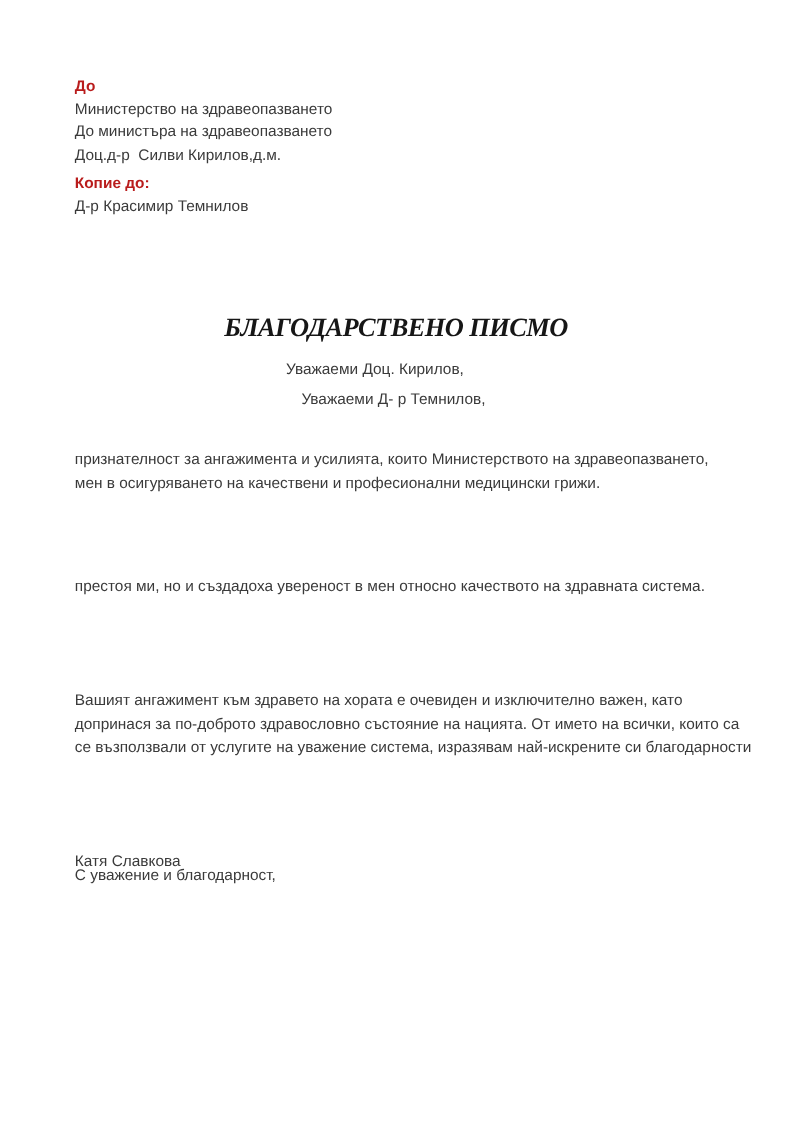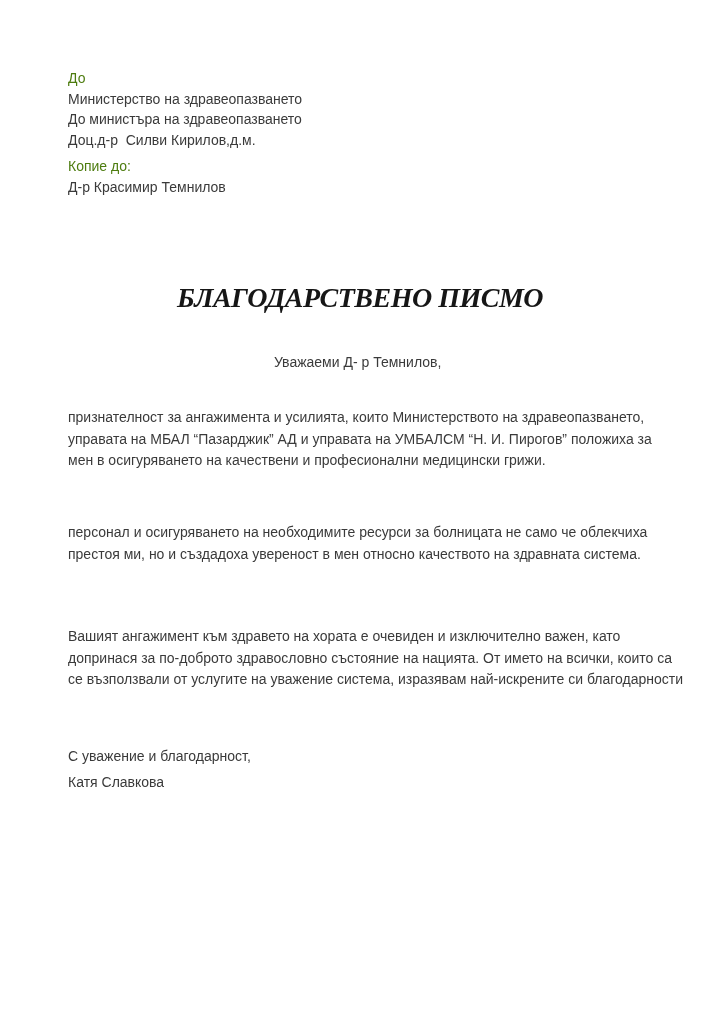--- a/index.html
+++ b/index.html
@@ -16,36 +16,36 @@
     font-family: "Liberation Sans", "DejaVu Sans", sans-serif;
     color: #3a3a3a;
   }
   .block { position: absolute; }
   .line {
     white-space: pre;
     font-size: 14px;
     line-height: 20.5px;
   }
   .bold {
-    font-weight: normal;
-    color: #4d7c0f;
+    font-weight: bold;
+    color: #b91c1c;
   }
   .addr { top: 68px; left: 68px; }
   .copy { top: 156px; left: 68px; }
   .title {
     position: absolute;
     top: 283px;
     left: 0;
     width: 720px;
     margin: 0;
     text-align: center;
     font-family: "Liberation Serif", "DejaVu Serif", serif;
     font-style: italic;
     font-weight: bold;
-    font-size: 28px;
+    font-size: 24px;
     line-height: 30px;
     letter-spacing: -0.5px;
     color: #161616;
   }
   .salutation {
     position: absolute;
     font-size: 14px;
     line-height: 20px;
     white-space: pre;
   }
@@ -56,21 +56,21 @@
   .p1 { top: 407px; }
   .p2 { top: 522px; }
   .p3 { top: 626px; }
   .closing, .signature {
     position: absolute;
     left: 68px;
     font-size: 14px;
     line-height: 20px;
     white-space: pre;
   }
-  .closing { top: 746px; text-align: center; }
+  .closing { top: 785px; text-align: center; }
   .signature { top: 772px; text-align: center; }
 </style>
 </head>
 <body>
 
 <div class="page">
 
   <div class="block addr">
     <div class="line bold">До</div>
     <div class="line">Министерство на здравеопазването</div>
@@ -78,30 +78,29 @@
     <div class="line">Доц.д-р  Силви Кирилов,д.м.</div>
   </div>
 
   <div class="block copy">
     <div class="line bold">Копие до:</div>
     <div class="line">Д-р Красимир Темнилов</div>
   </div>
 
   <h1 class="title">БЛАГОДАРСТВЕНО ПИСМО</h1>
 
+  <div class="salutation s1">Уважаеми Доц. Кирилов,</div>
   <div class="salutation s2">Уважаеми Д- р Темнилов,</div>
 
   <div class="block para p1">
     <div class="line">признателност за ангажимента и усилията, които Министерството на здравеопазването,</div>
-    <div class="line">управата на МБАЛ “Пазарджик” АД и управата на УМБАЛСМ “Н. И. Пирогов” положиха за</div>
     <div class="line">мен в осигуряването на качествени и професионални медицински грижи.</div>
   </div>
 
   <div class="block para p2">
-    <div class="line">персонал и осигуряването на необходимите ресурси за болницата не само че облекчиха</div>
     <div class="line">престоя ми, но и създадоха увереност в мен относно качеството на здравната система.</div>
   </div>
 
   <div class="block para p3">
     <div class="line">Вашият ангажимент към здравето на хората е очевиден и изключително важен, като</div>
     <div class="line">допринася за по-доброто здравословно състояние на нацията. От името на всички, които са</div>
     <div class="line">се възползвали от услугите на уважение система, изразявам най-искрените си благодарности</div>
   </div>
 
   <div class="closing">С уважение и благодарност,</div>

